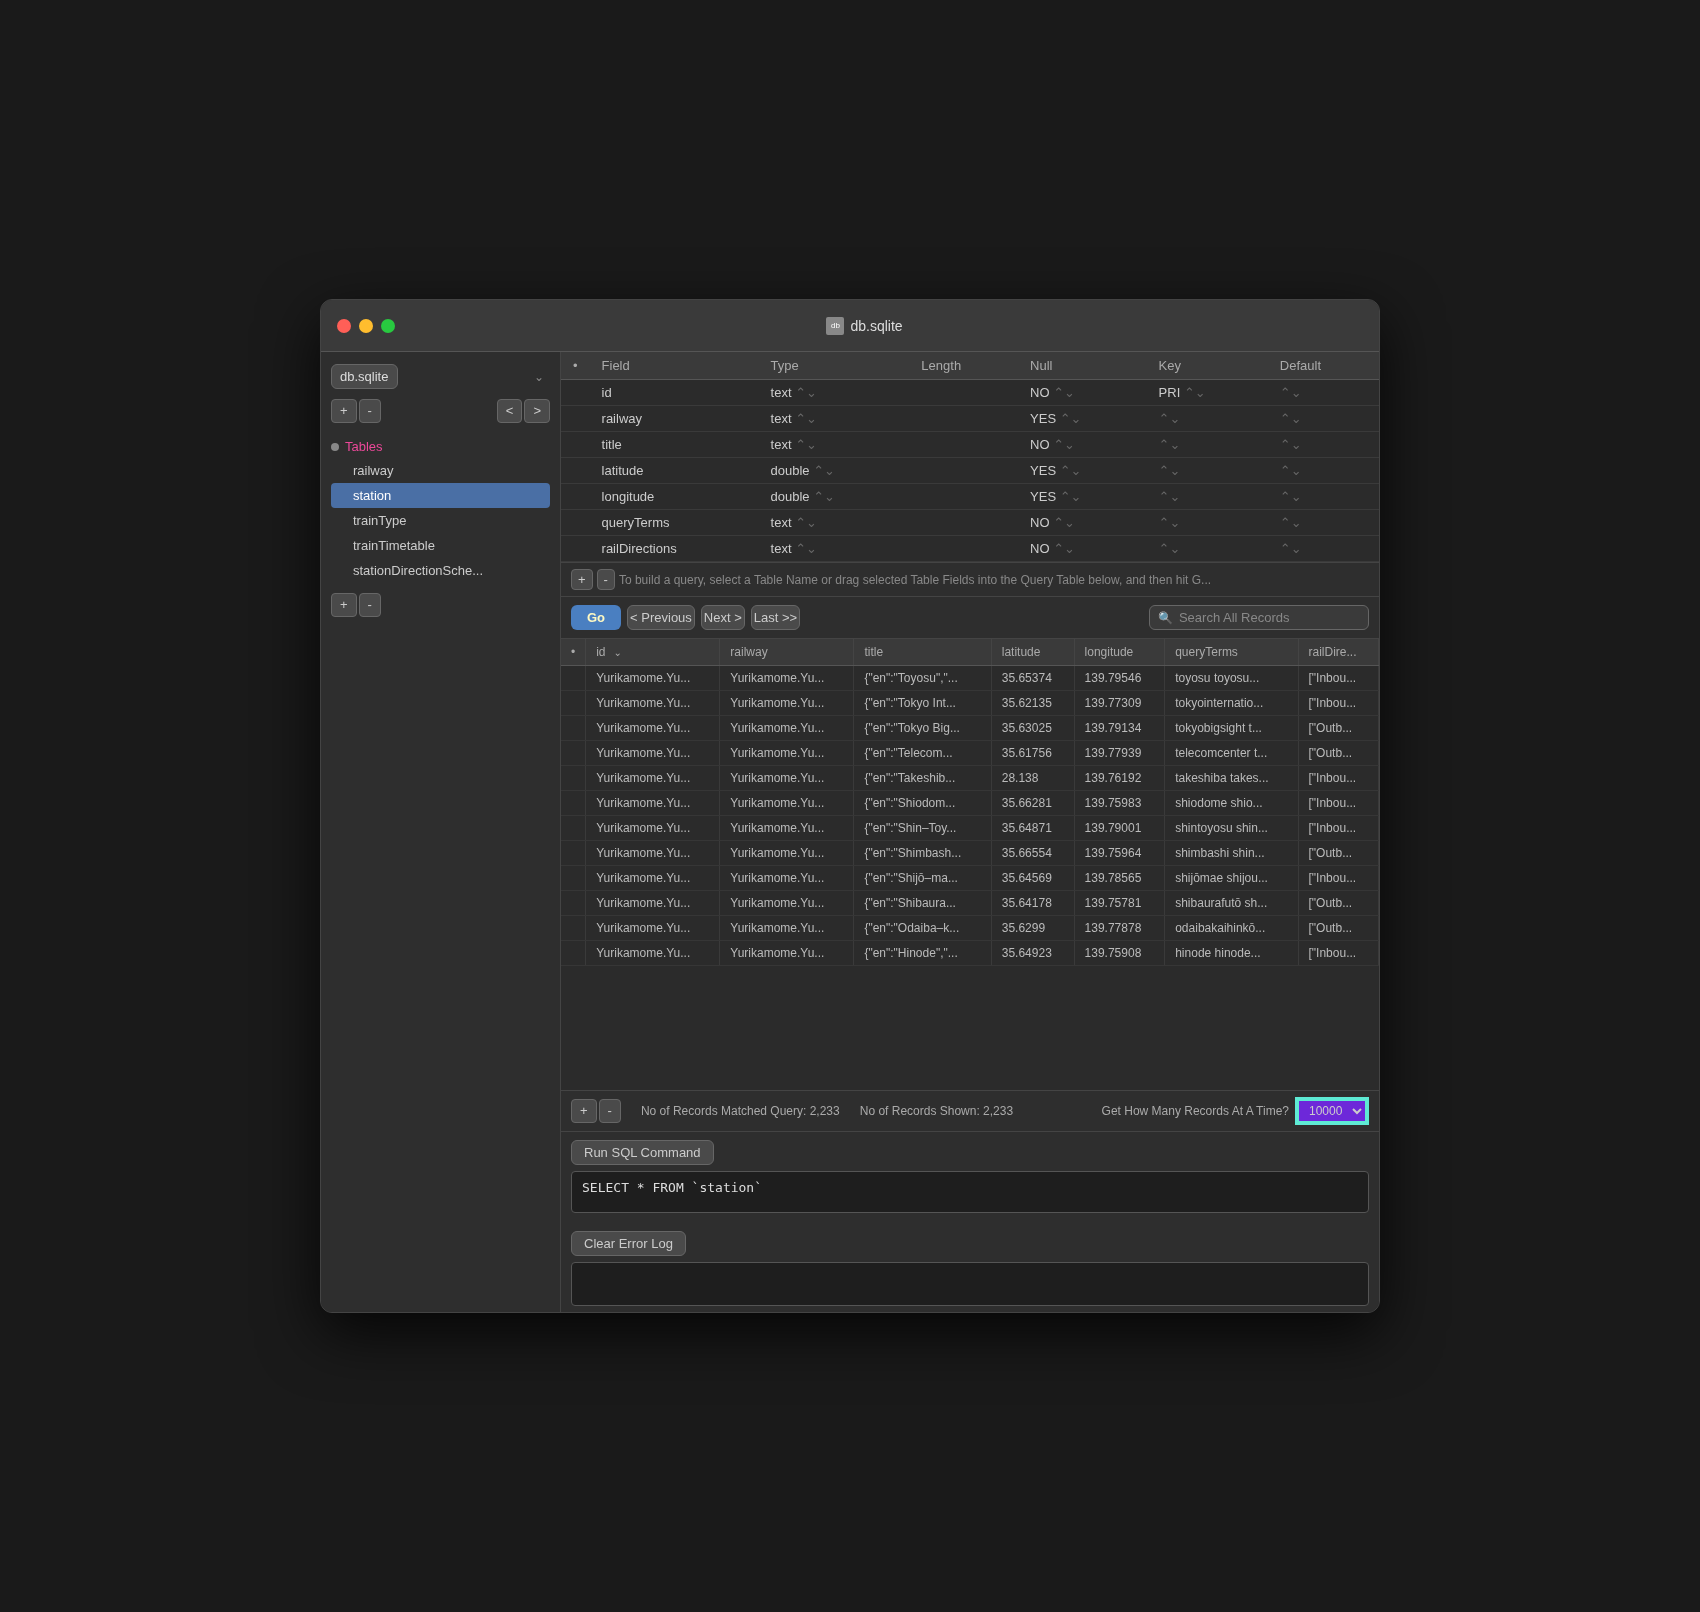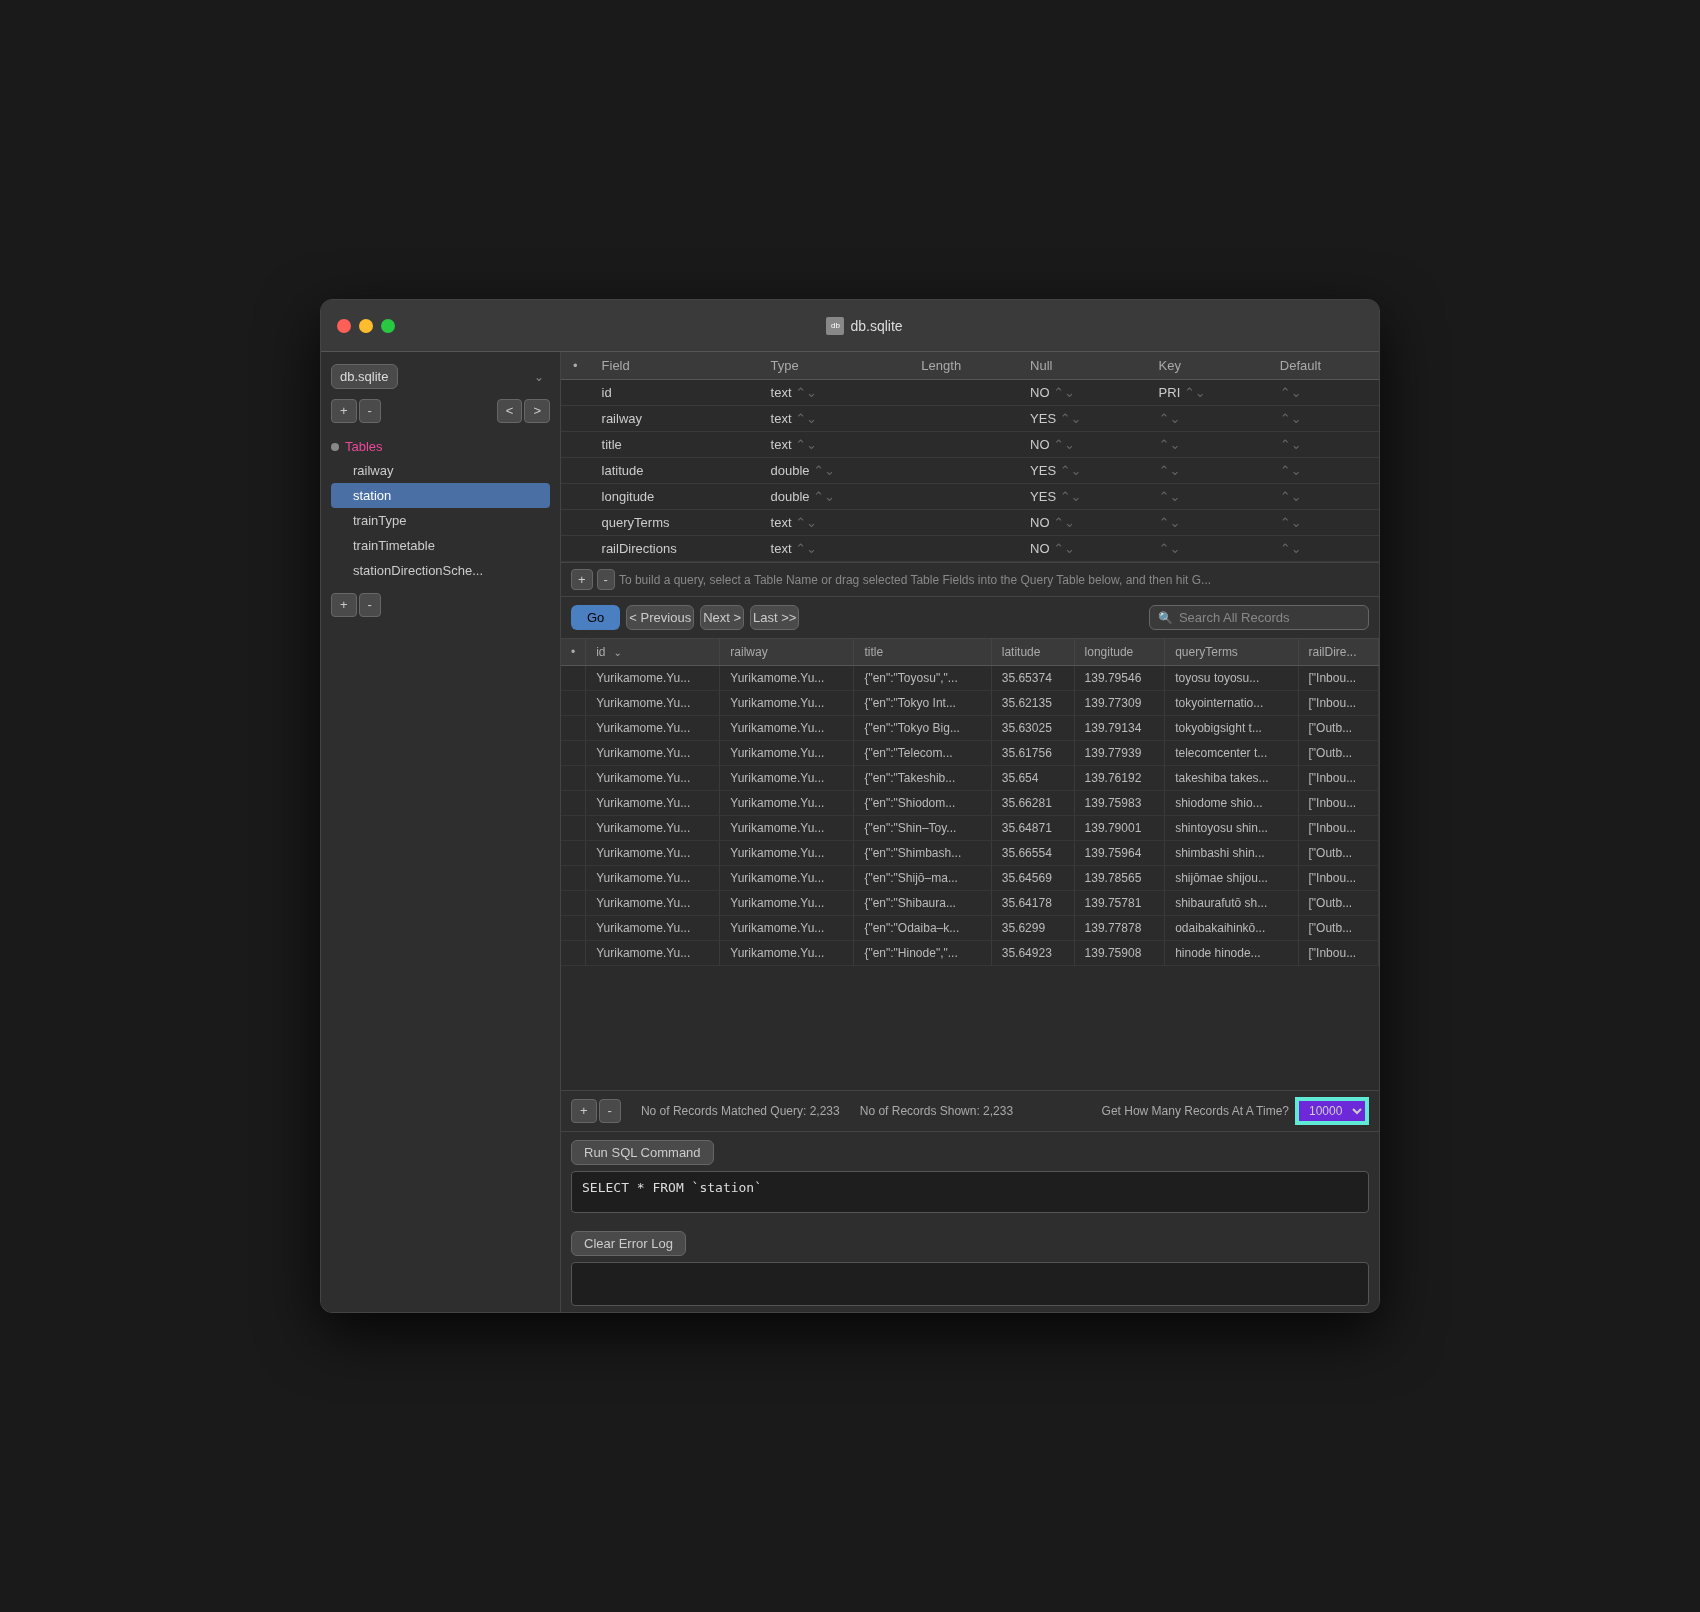--- a/index.html
+++ b/index.html
@@ -223,23 +223,23 @@
       align-items: center;
       gap: 6px;
       padding: 8px 10px;
       background: #2e2e2e;
       border-bottom: 1px solid #444;
     }
     .btn-go {
       background: #4a7fc1;
       border: none;
       border-radius: 6px;
-      color: #000000;
-      font-size: 13px;
-      font-weight: 400;
+      color: #fef9c3;
+      font-size: 13px;
+      font-weight: 700;
       padding: 5px 16px;
       cursor: pointer;
     }
     .btn-nav {
       background: #4a4a4a;
       border: 1px solid #666;
       border-radius: 6px;
       color: #ccc;
       font-size: 13px;
       padding: 4px 2px;
@@ -593,21 +593,21 @@
     <td>35.61756</td>
     <td>139.77939</td>
     <td>telecomcenter t...</td>
     <td>["Outb...</td>
   </tr>
               <tr>
     <td class="col-dot"></td>
     <td>Yurikamome.Yu...</td>
     <td>Yurikamome.Yu...</td>
     <td>{"en":"Takeshib...</td>
-    <td>35.654</td>
+    <td>28.138</td>
     <td>139.76192</td>
     <td>takeshiba takes...</td>
     <td>["Inbou...</td>
   </tr>
               <tr>
     <td class="col-dot"></td>
     <td>Yurikamome.Yu...</td>
     <td>Yurikamome.Yu...</td>
     <td>{"en":"Shiodom...</td>
     <td>35.66281</td>

